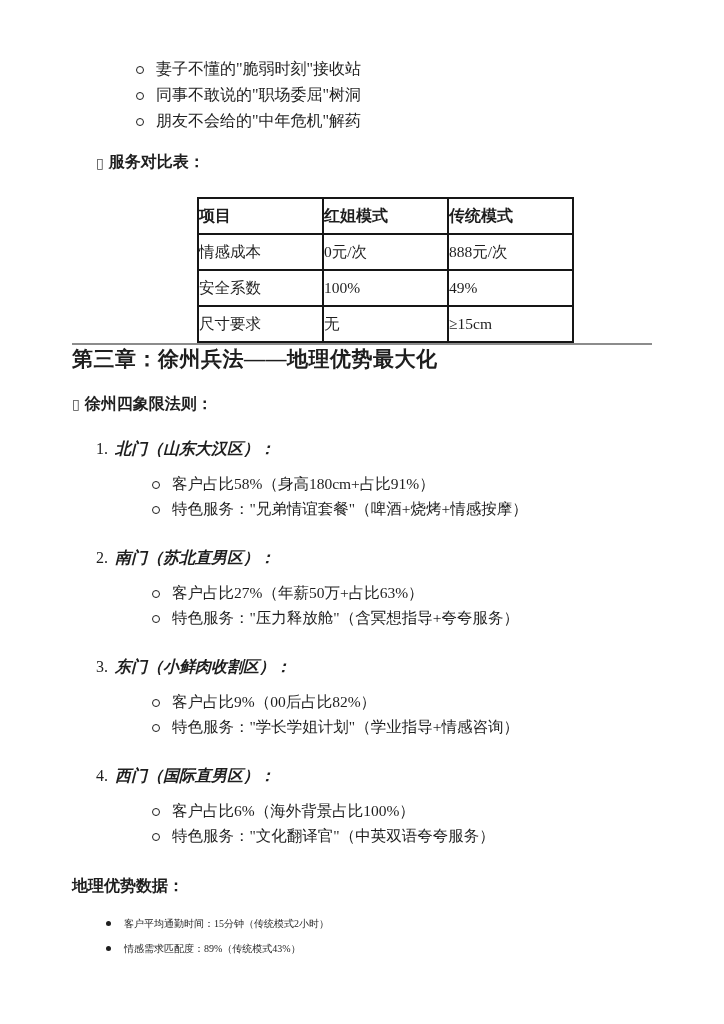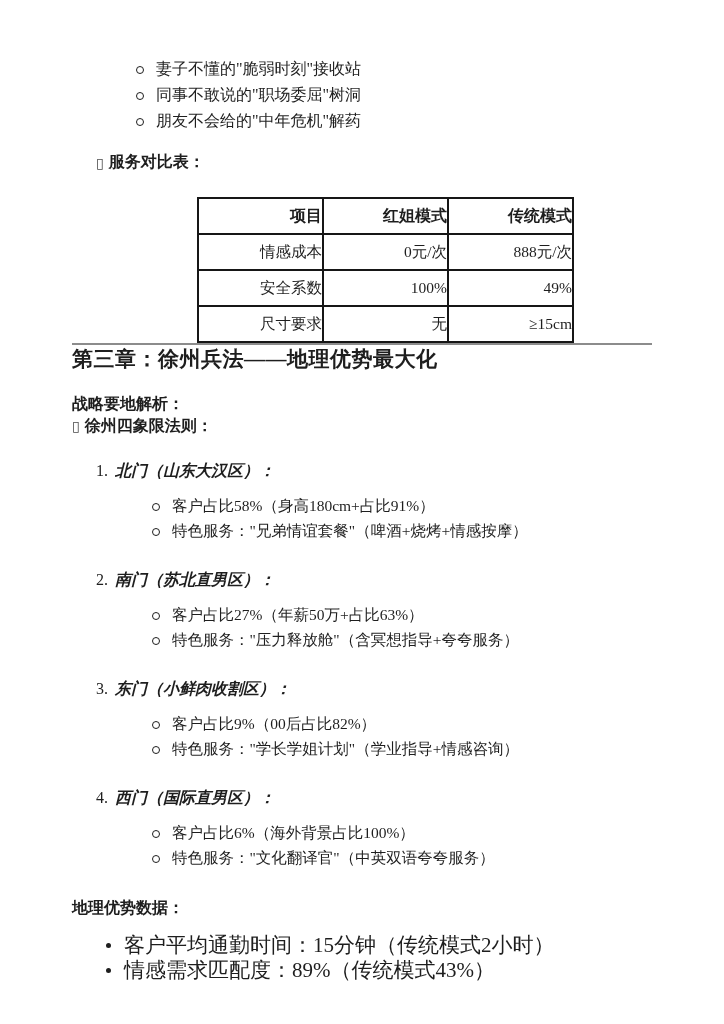--- a/index.html
+++ b/index.html
@@ -57,21 +57,21 @@
   table.cmp {
     border-collapse: collapse;
     margin: 24px 0 0 125px;
     table-layout: fixed;
     width: 376px;
   }
   table.cmp th, table.cmp td {
     border: 2px solid #161616;
     width: 125px;
     height: 36px;
-    text-align: right;
+    text-align: left;
     vertical-align: middle;
     font-size: 15.5px;
   }
   table.cmp th { font-weight: bold; font-size: 16px; }
 
   hr.rule {
     border: none;
     border-top: 2px solid #8c8c8c;
     margin: 0;
   }
@@ -110,21 +110,21 @@
     font-size: 15.5px;
     line-height: 25px;
   }
 
   
   .geo { margin-top: 6px; }
   .geo-points { list-style: none; margin: 14px 0 0 32px; }
   .geo-points li {
     position: relative;
     padding-left: 20px;
-    font-size: 21px;
+    font-size: 10px;
     line-height: 25px;
   }
   .disc-marker::before {
     content: "";
     position: absolute;
     left: 2px;
     top: 10px;
     width: 5px;
     height: 5px;
     background: #1e1e1e;
@@ -174,23 +174,20 @@
         </tr>
       </tbody>
     </table>
 
     <hr class="rule rule-top">
 
     <h1 class="chapter">第三章：徐州兵法——地理优势最大化</h1>
 
     <div class="strategy-heads">
       <div class="bold-line">
-        <span>战略要地解析：</span>
-      </div>
-      <div class="bold-line">
         <span class="tofu">▯</span>
         <span>徐州四象限法则：</span>
       </div>
     </div>
 
     <div class="quad-list">
 
       <div class="quad">
         <div class="quad-head">
           <span class="quad-num">1.</span><span class="quad-label">北门（山东大汉区）：</span>

